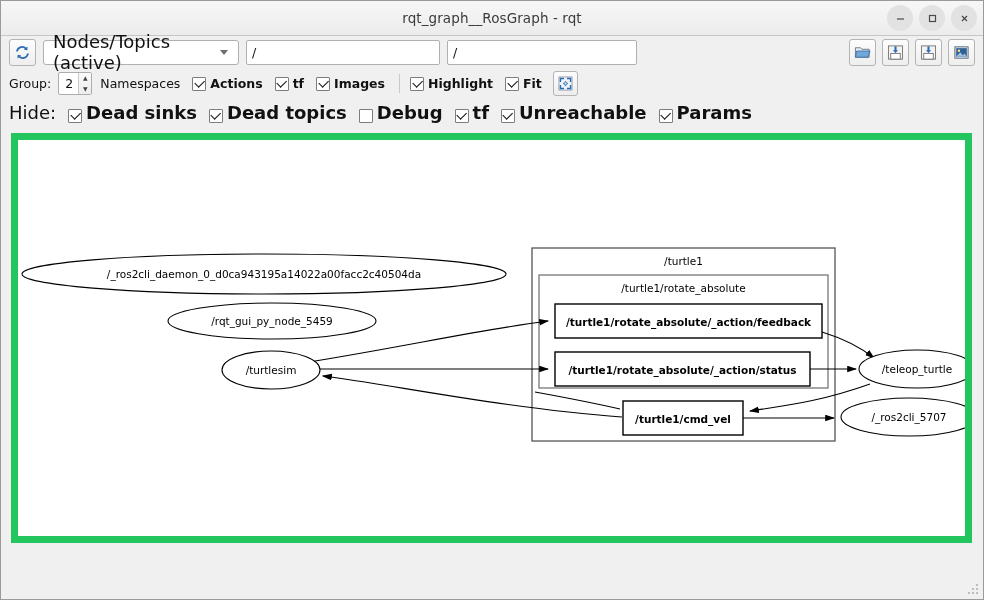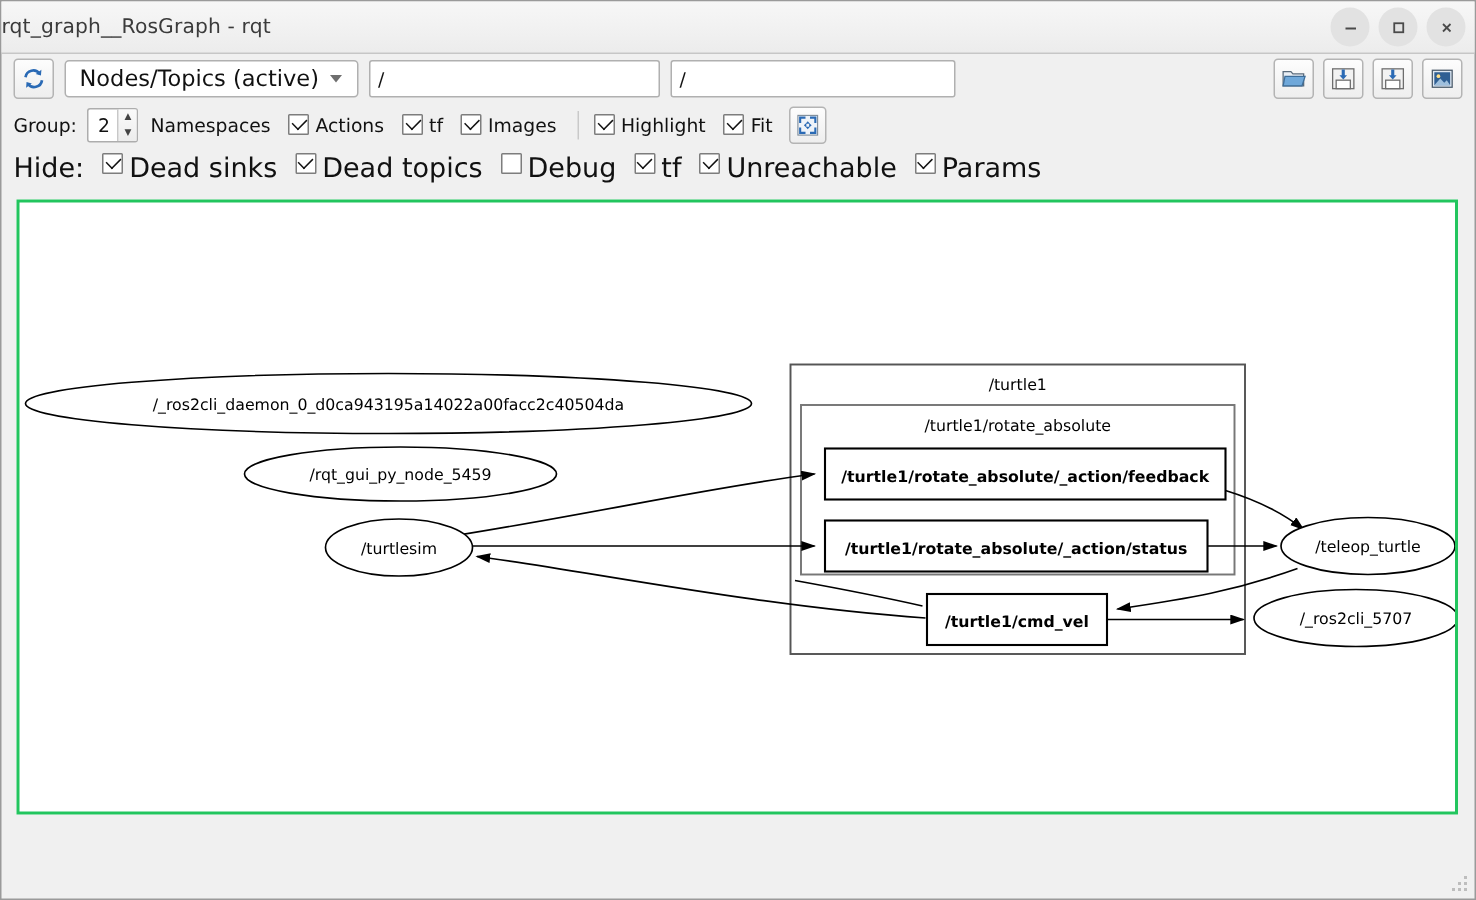--- a/index.html
+++ b/index.html
@@ -14,21 +14,21 @@
     background:#f0f0f0;
     border:1px solid #9a9a9a;
     box-sizing:border-box;
     display:flex;flex-direction:column;
   }
   
   .titlebar{
     height:34px;flex:0 0 34px;position:relative;
     background:linear-gradient(#f7f7f7,#ececec);
     border-bottom:1px solid #c6c6c6;
-    display:flex;align-items:center;
+    display:flex;align-items:center;justify-content:center;
   }
   .titlebar .title{
     font-size:13.5px;color:#3b3b3b;letter-spacing:.1px;
   }
   .winbtns{position:absolute;right:6px;top:0;height:34px;display:flex;align-items:center;gap:6px;}
   .winbtn{
     width:26px;height:26px;border-radius:50%;
     background:#e2e2e2;display:flex;align-items:center;justify-content:center;
     color:#4a4a4a;font-size:12px;line-height:1;
   }
@@ -55,21 +55,21 @@
   }
   .iconbtn{
     width:25px;height:25px;border:1px solid #b4b4b4;border-radius:3px;
     background:linear-gradient(#fdfdfd,#eeeeee);
     display:flex;align-items:center;justify-content:center;flex:0 0 auto;
   }
   .iconbtn svg{display:block;}
   .combo{
     height:25px;min-width:190px;border:1px solid #b0b0b0;border-radius:3px;
     background:#fff;display:flex;align-items:center;padding:0 4px 0 9px;
-    font-size:15px;color:#111;position:relative;box-sizing:border-box;
+    font-size:18px;color:#111;position:relative;box-sizing:border-box;
   }
   .combo .cval{flex:1;}
   .combo .carrow{
     width:0;height:0;border-left:4.5px solid transparent;border-right:4.5px solid transparent;
     border-top:5px solid #6e6e6e;margin-right:6px;
   }
   .txtfield{
     height:25px;border:1px solid #b0b0b0;border-radius:2px;background:#fff;
     display:flex;align-items:center;padding:0 5px;font-size:12.5px;color:#111;
     box-sizing:border-box;
@@ -90,36 +90,36 @@
   }
   .spin .sv{flex:1;padding-left:6px;font-size:12.5px;color:#111;}
   .spin .sbtns{
     width:12px;height:100%;border-left:1px solid #c8c8c8;
     display:flex;flex-direction:column;background:linear-gradient(#fafafa,#ededed);
   }
   .spin .sbtns i{
     flex:1;display:flex;align-items:center;justify-content:center;font-style:normal;
     font-size:6px;color:#444;line-height:1;
   }
-  .cbx{display:inline-flex;align-items:flex-start;gap:4px;margin-left:12px;white-space:nowrap;}
+  .cbx{display:inline-flex;align-items:flex-end;gap:4px;margin-left:12px;white-space:nowrap;font-weight:bold;}
   .cbx:first-child{margin-left:0;}
   .box{
     width:12px;height:12px;border:1px solid #7d7d7d;background:#fff;border-radius:1px;
     display:flex;align-items:center;justify-content:center;flex:0 0 12px;
   }
   .box.on::after{
     content:"";display:block;width:8px;height:4.5px;
     border-left:1.6px solid #111;border-bottom:1.6px solid #111;
     transform:rotate(-45deg) translate(1px,-1px);
   }
   .vsep{width:1px;height:19px;background:#c9c9c9;margin:0 10px 0 14px;}
   
   .canvaswrap{flex:1;padding:7px 11px 0 10px;box-sizing:border-box;position:relative;}
   .canvas{
-    width:100%;height:410px;background:#fff;border:2px solid #22c55e;box-sizing:border-box;
+    width:100%;height:410px;background:#fff;border:7px solid #22c55e;box-sizing:border-box;
     position:relative;overflow:hidden;
   }
   .canvas svg{display:block;}
   .grip{position:absolute;right:3px;bottom:3px;width:14px;height:14px;}
   .grip i{position:absolute;width:2px;height:2px;background:#bdbdbd;display:block;}
 </style>
 </head>
 <body>
 
 <div class="window">

